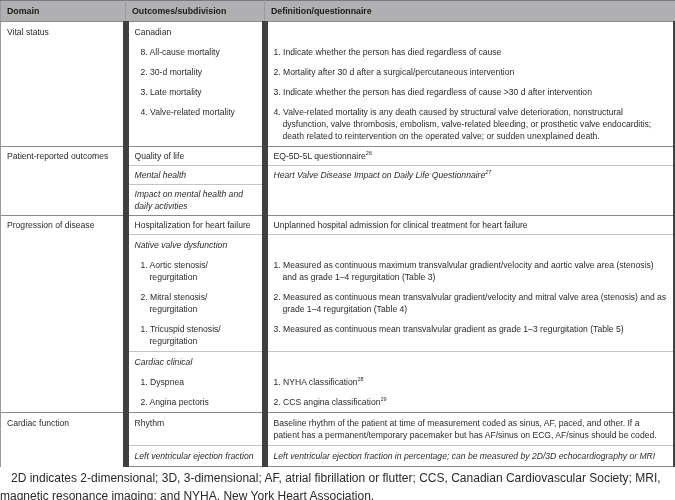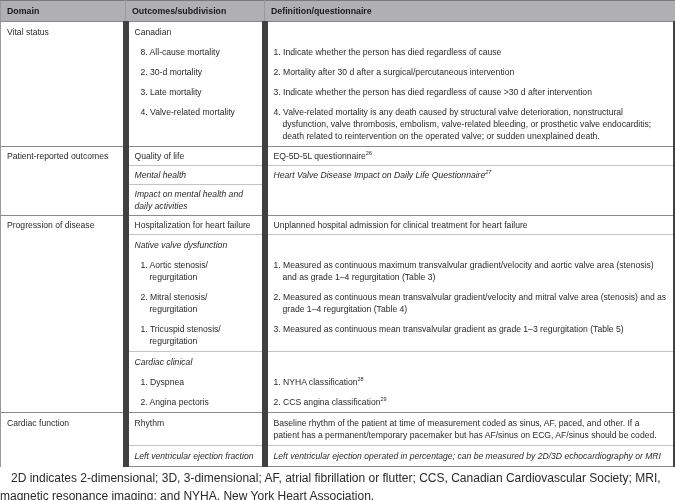--- a/index.html
+++ b/index.html
@@ -167,18 +167,18 @@
       <td><span>2. CCS angina classification</span><sup>29</sup></td>
     </tr>
 
     <tr class="group-start row-pad">
       <td rowspan="2">Cardiac function</td>
       <td>Rhythm</td>
       <td>Baseline rhythm of the patient at time of measurement coded as sinus, AF, paced, and other. If a patient has a permanent/temporary pacemaker but has AF/sinus on ECG, AF/sinus should be coded.</td>
     </tr>
     <tr class="last row-pad">
       <td class="sub-sep">Left ventricular ejection fraction</td>
-      <td class="sub-sep">Left ventricular ejection operated in percentage; can be measured by 2D/3D echocardiography or MRI</td>
+      <td class="sub-sep">Left ventricular ejection fraction in percentage; can be measured by 2D/3D echocardiography or MRI</td>
     </tr>
   </tbody>
 </table>
 
 <div class="footnote">2D indicates 2-dimensional; 3D, 3-dimensional; AF, atrial fibrillation or flutter; CCS, Canadian Cardiovascular Society; MRI, magnetic resonance imaging; and NYHA, New York Heart Association.</div>
 
 </body></html>

